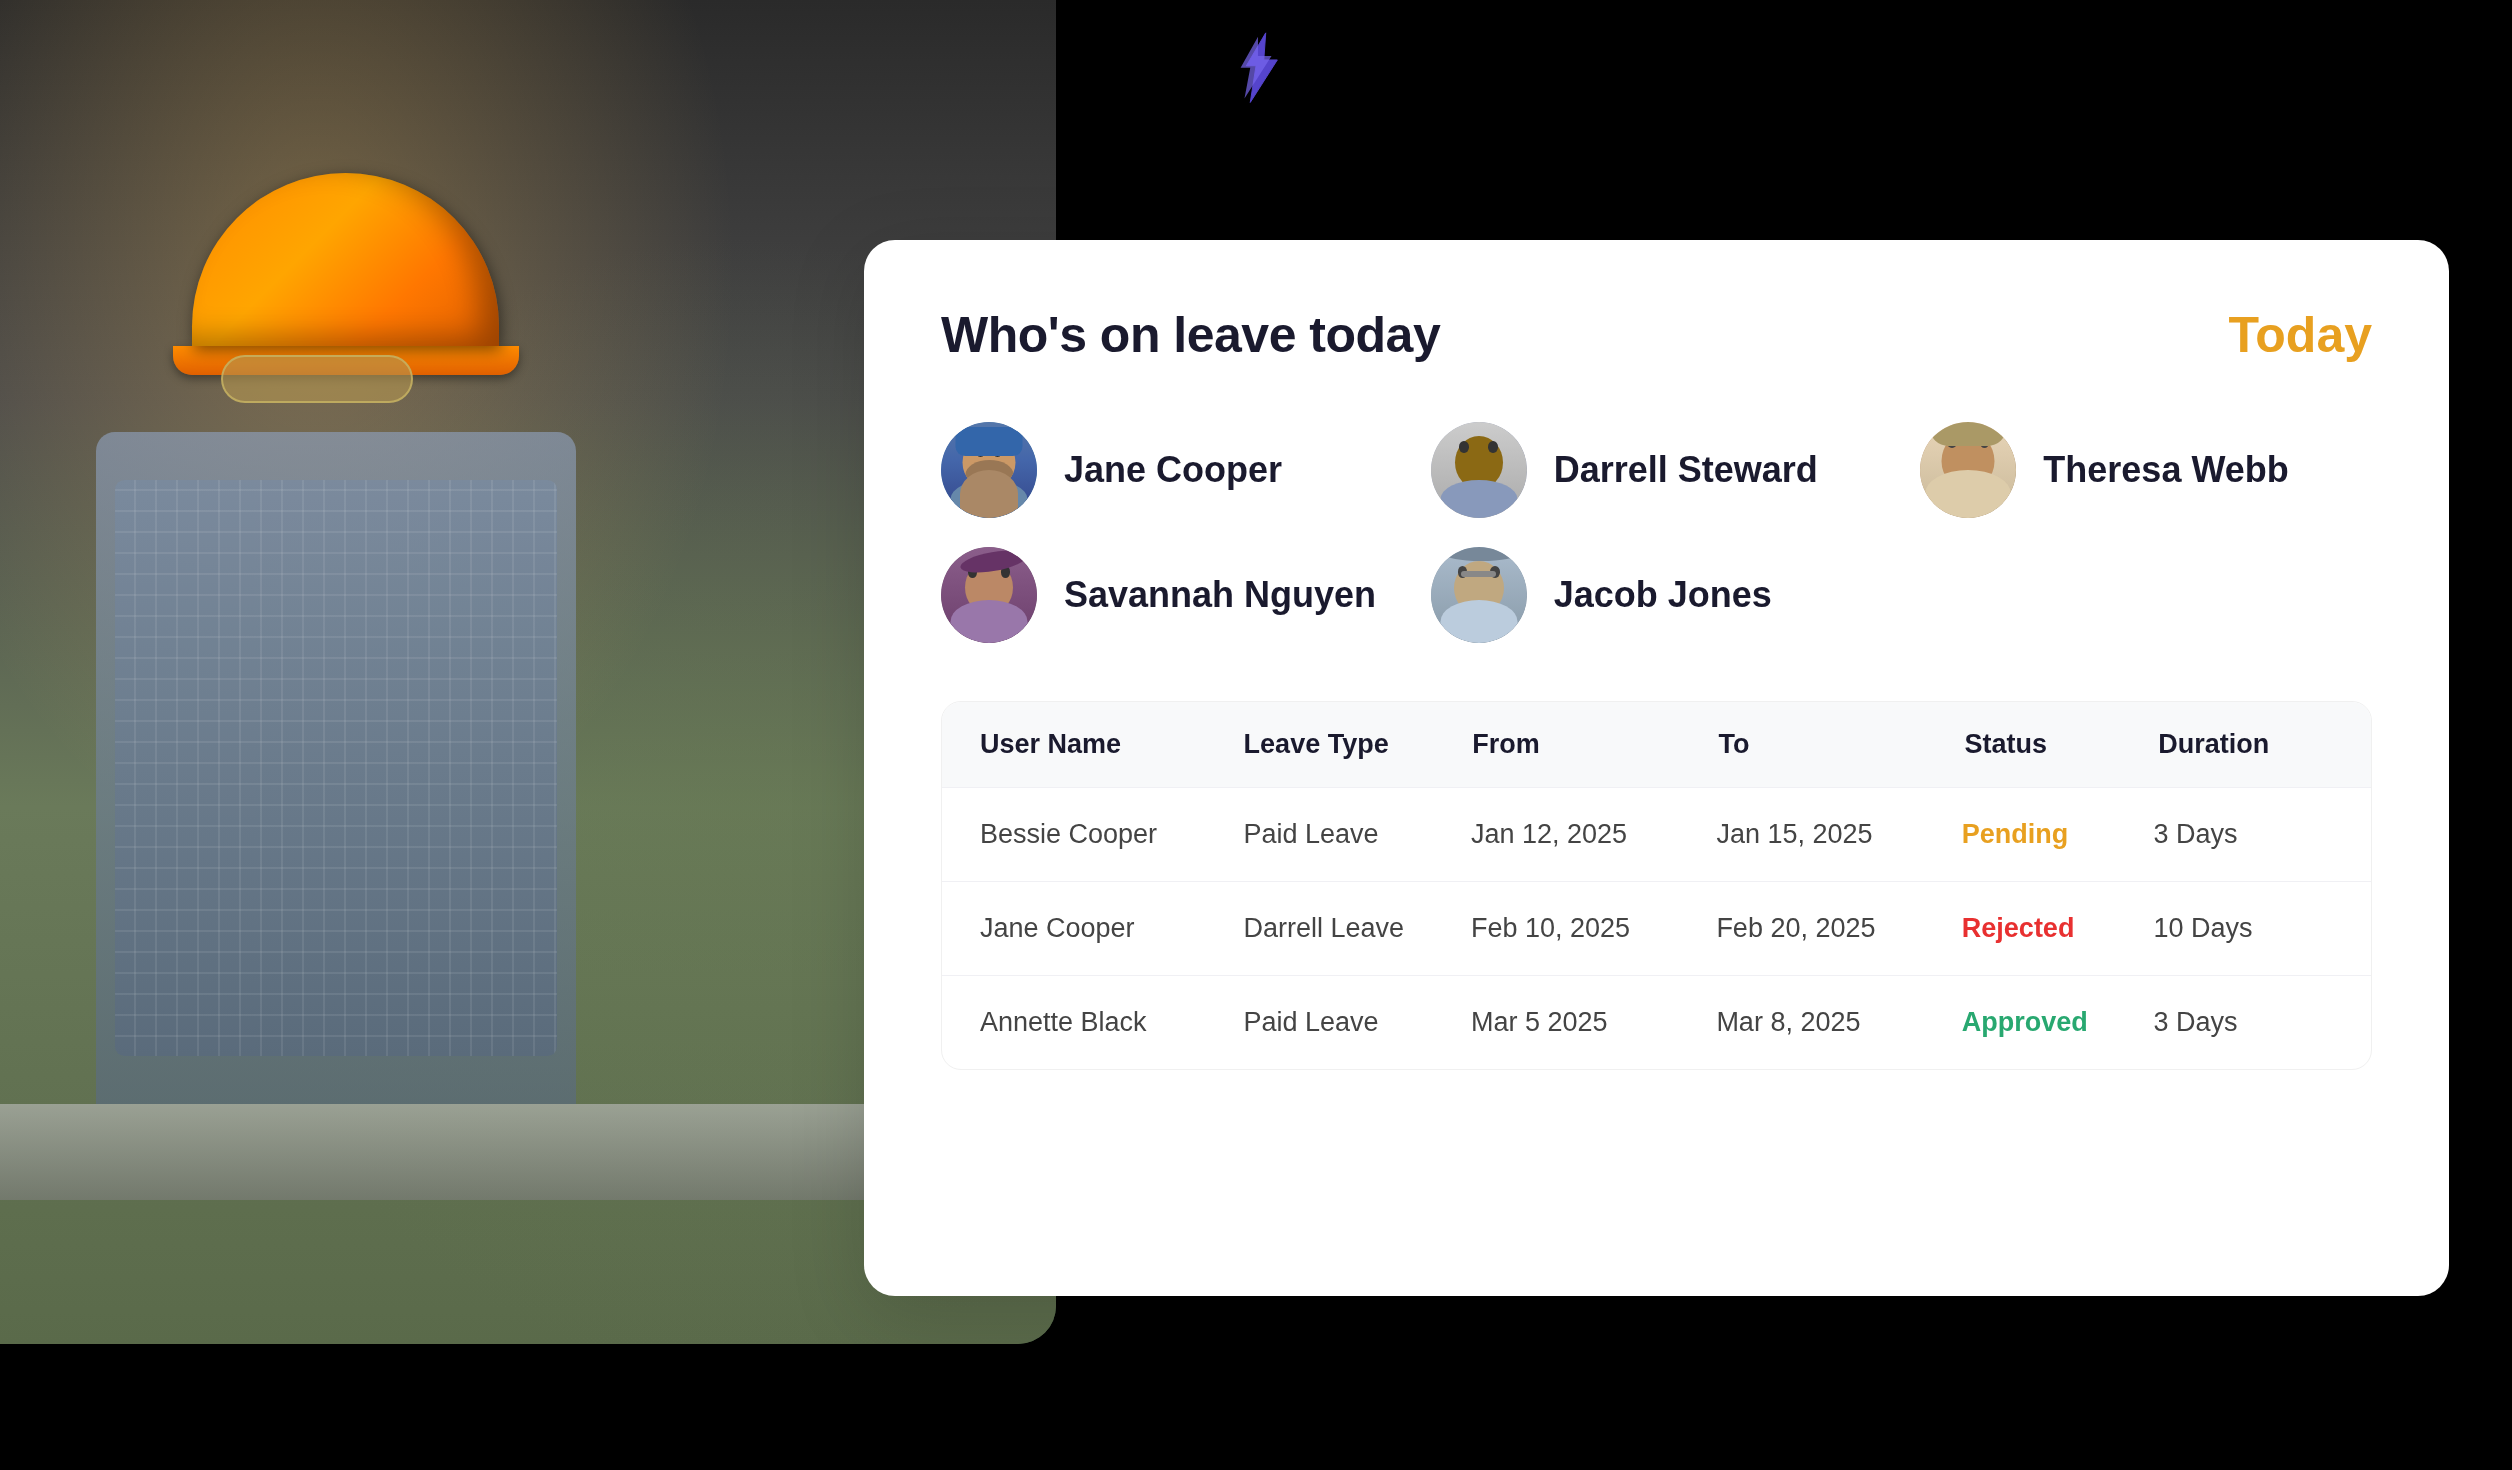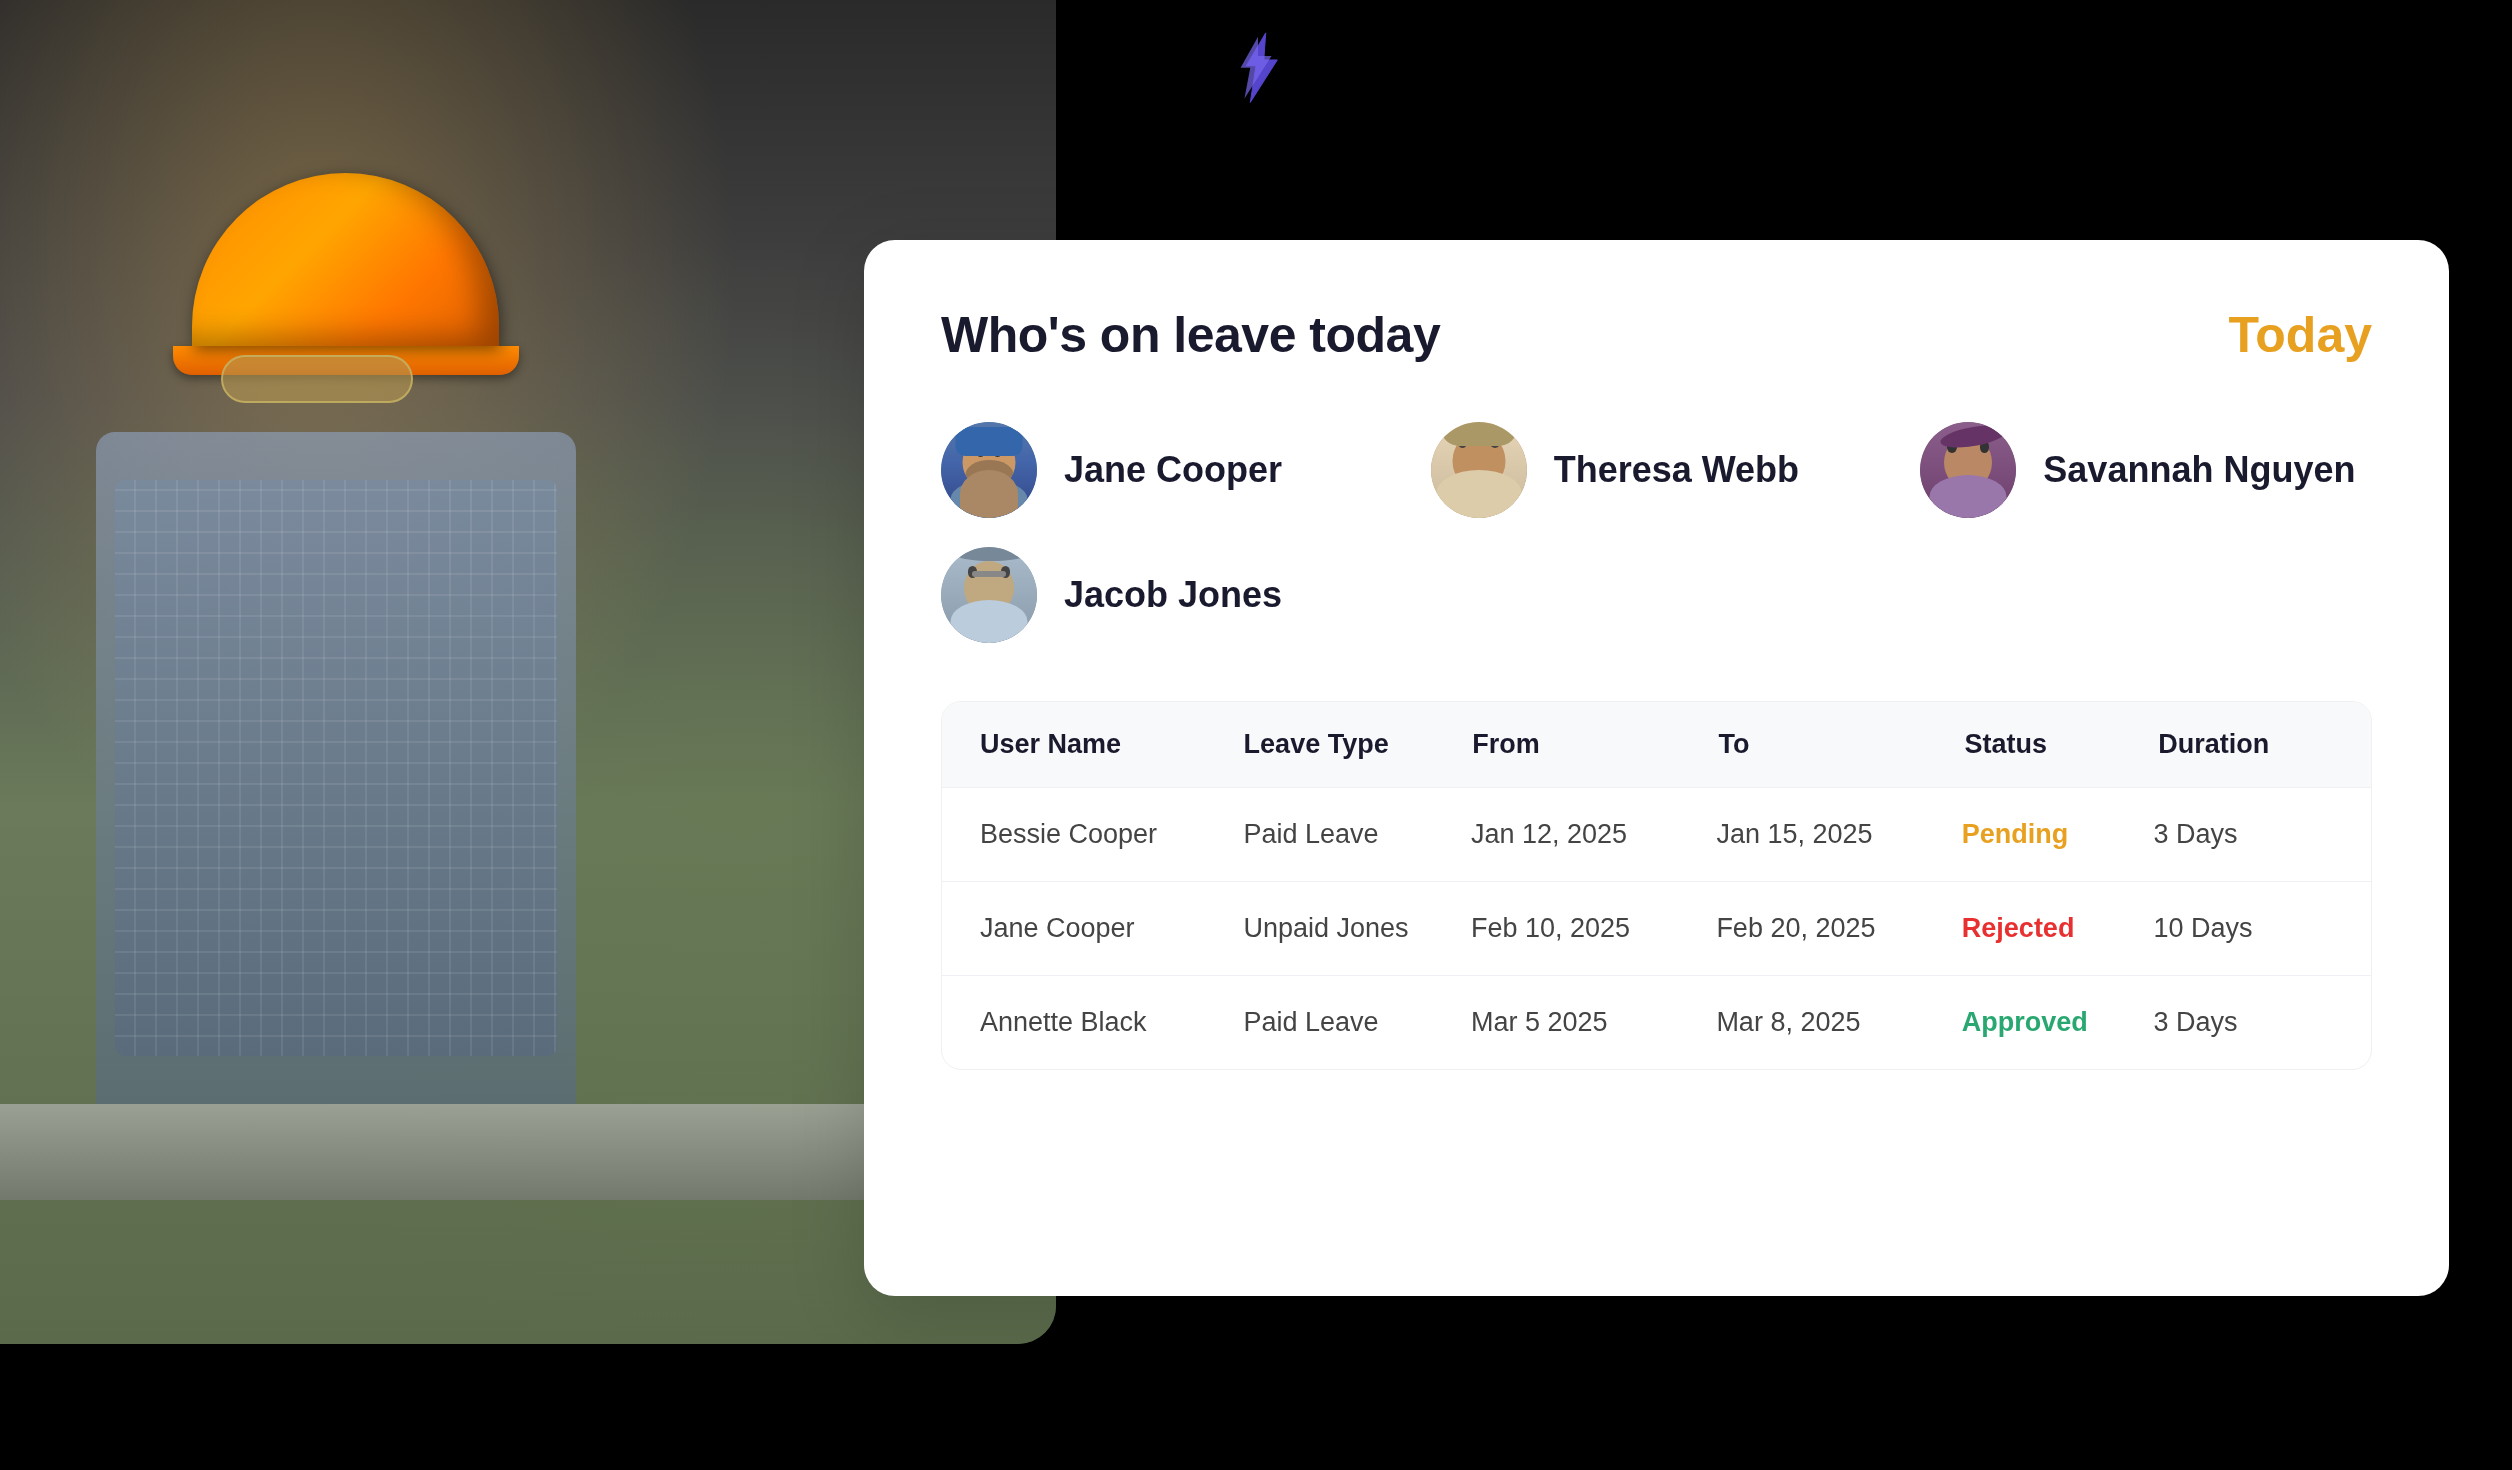--- a/index.html
+++ b/index.html
@@ -304,20 +304,31 @@
             <div style="position:absolute;top:20%;left:25%;width:9.6px;height:9.6px;background:#333;border-radius:50%;"></div>
             <div style="position:absolute;top:20%;right:25%;width:9.6px;height:9.6px;background:#333;border-radius:50%;"></div>
           </div>
           <div style="position:absolute;bottom:0;left:50%;transform:translateX(-50%);width:77px;height:38px;background:#6688AA;border-radius:50% 50% 0 0;"></div>
           <div style="position:absolute;top:5%;left:50%;transform:translateX(-50%);width:67px;height:29px;background:#3366AA;border-radius:9.6px;"></div>
         </div>
       </div>
       <span class="person-name">Jane Cooper</span>
     </div>
 
+    <div class="person-item">
+      <div class="person-avatar avatar-darrell">
+        <div style="width:100%;height:100%;border-radius:50%;background:linear-gradient(180deg,#CCCCCC 0%,#AAAAAA 100%);position:relative;overflow:hidden;">
+          <div style="position:absolute;top:15%;left:50%;transform:translateX(-50%);width:48px;height:53px;background:#8B6914;border-radius:50%;"></div>
+          <div style="position:absolute;top:20%;left:30%;width:9.6px;height:11.5px;background:#333;border-radius:50%;"></div>
+          <div style="position:absolute;top:20%;right:30%;width:9.6px;height:11.5px;background:#333;border-radius:50%;"></div>
+          <div style="position:absolute;bottom:0;left:50%;transform:translateX(-50%);width:77px;height:38px;background:#8899BB;border-radius:50% 50% 0 0;"></div>
+        </div>
+      </div>
+      <span class="person-name">Darrell Steward</span>
+    </div>
 
     <div class="person-item">
       <div class="person-avatar avatar-theresa">
         <div style="width:100%;height:100%;border-radius:50%;background:linear-gradient(180deg,#E8D5B8 0%,#C8B898 100%);position:relative;overflow:hidden;">
           <div style="position:absolute;top:10%;left:50%;transform:translateX(-50%);width:53px;height:58px;background:#C09060;border-radius:50%;"></div>
           <div style="position:absolute;top:15%;left:28%;width:9.6px;height:11.5px;background:#444;border-radius:50%;"></div>
           <div style="position:absolute;top:15%;right:28%;width:9.6px;height:11.5px;background:#444;border-radius:50%;"></div>
           <div style="position:absolute;top:0;left:50%;transform:translateX(-50%);width:77px;height:24px;background:#AA9966;border-radius:0 0 19px 19px;"></div>
           <div style="position:absolute;bottom:0;left:50%;transform:translateX(-50%);width:86px;height:48px;background:#DDCCAA;border-radius:50% 50% 0 0;"></div>
         </div>
@@ -369,21 +380,21 @@
       <span class="td">Bessie Cooper</span>
       <span class="td">Paid Leave</span>
       <span class="td">Jan 12, 2025</span>
       <span class="td">Jan 15, 2025</span>
       <span class="td status-pending">Pending</span>
       <span class="td">3 Days</span>
     </div>
 
     <div class="table-row">
       <span class="td">Jane Cooper</span>
-      <span class="td">Unpaid Jones</span>
+      <span class="td">Darrell Leave</span>
       <span class="td">Feb 10, 2025</span>
       <span class="td">Feb 20, 2025</span>
       <span class="td status-rejected">Rejected</span>
       <span class="td">10 Days</span>
     </div>
 
     <div class="table-row">
       <span class="td">Annette Black</span>
       <span class="td">Paid Leave</span>
       <span class="td">Mar 5 2025</span>

